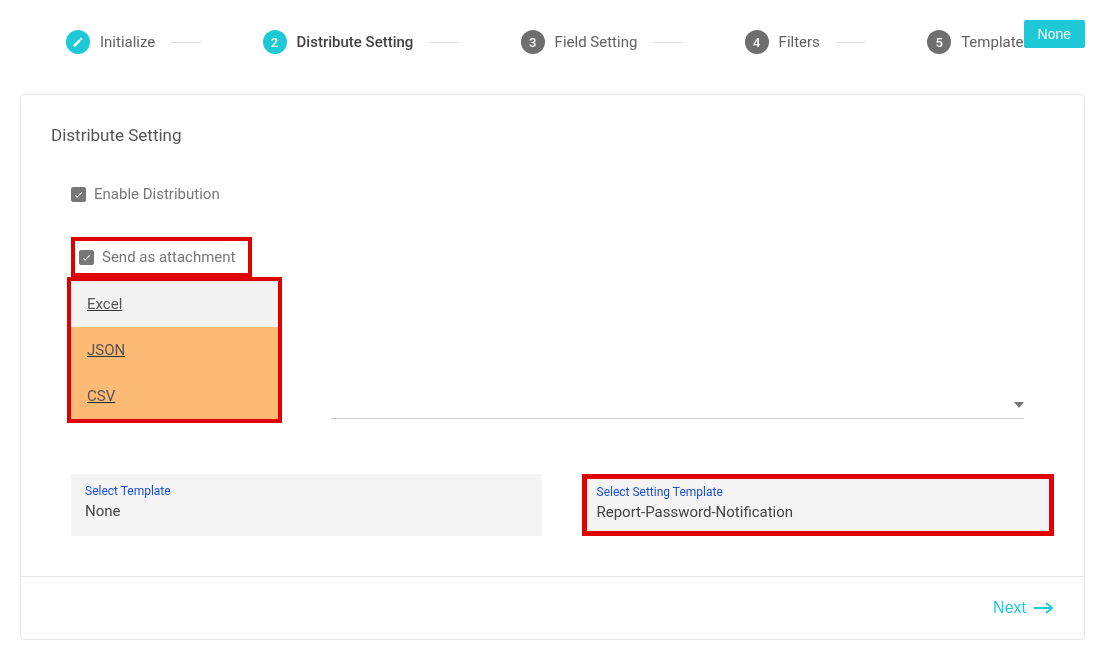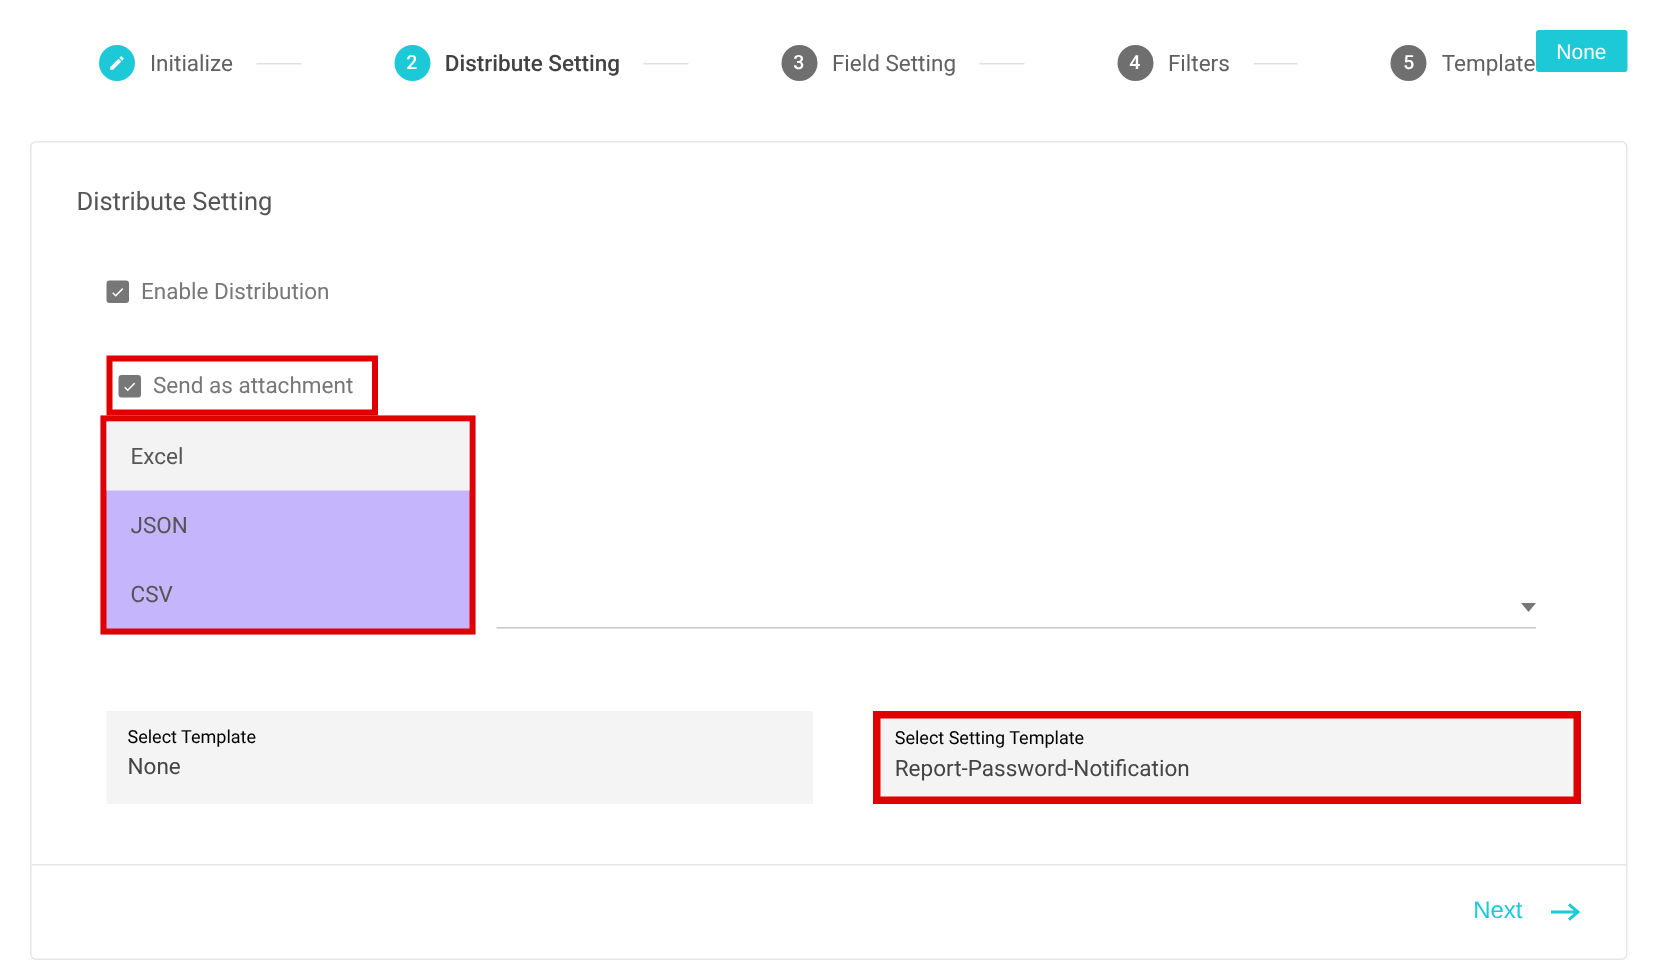--- a/index.html
+++ b/index.html
@@ -103,24 +103,25 @@
   }
   .send-attach-block {
     display: inline-flex;
     align-items: center;
     padding: 7px 12px 7px 4px;
     margin-top: 16px;
   }
   .dropdown-box {
     border: 4px solid #e00000;
     border-top: 4px solid #e00000;
-    width: 250px;
+    width: 215px;
     margin-top: 0;
     margin-left: -4px;
-    background: #c4b5fd;
+    background: #fdba74;
+    text-decoration: underline;
   }
   .dropdown-option {
     padding: 14px 16px;
     font-size: 15px;
     color: #555;
     cursor: pointer;
   }
   .dropdown-option.selected {
     background: #f3f3f3;
   }
@@ -147,42 +148,42 @@
     flex: 1;
     background: #f4f4f4;
     padding: 10px 14px 14px 14px;
   }
   .select-field.highlighted {
     border: 5px solid #e00000;
     padding: 6px 10px 10px 10px;
   }
   .select-label {
     font-size: 12px;
-    color: #000000;
+    color: #1d4ed8;
     margin-bottom: 4px;
   }
   .select-value {
     font-size: 15px;
     color: #444;
   }
 
   .card-footer {
     border-top: 1px solid #e6e6e6;
     display: flex;
     justify-content: flex-end;
     padding: 22px 30px;
   }
   .next-btn {
     background: none;
     border: none;
     color: #1dc9d6;
     font-size: 16px;
     display: inline-flex;
     align-items: flex-start;
-    gap: 19px;
+    gap: 8px;
     cursor: pointer;
   }
   .next-btn .arrow {
     font-size: 18px;
     line-height: 1;
   }
 </style>
 </head>
 <body>
 

